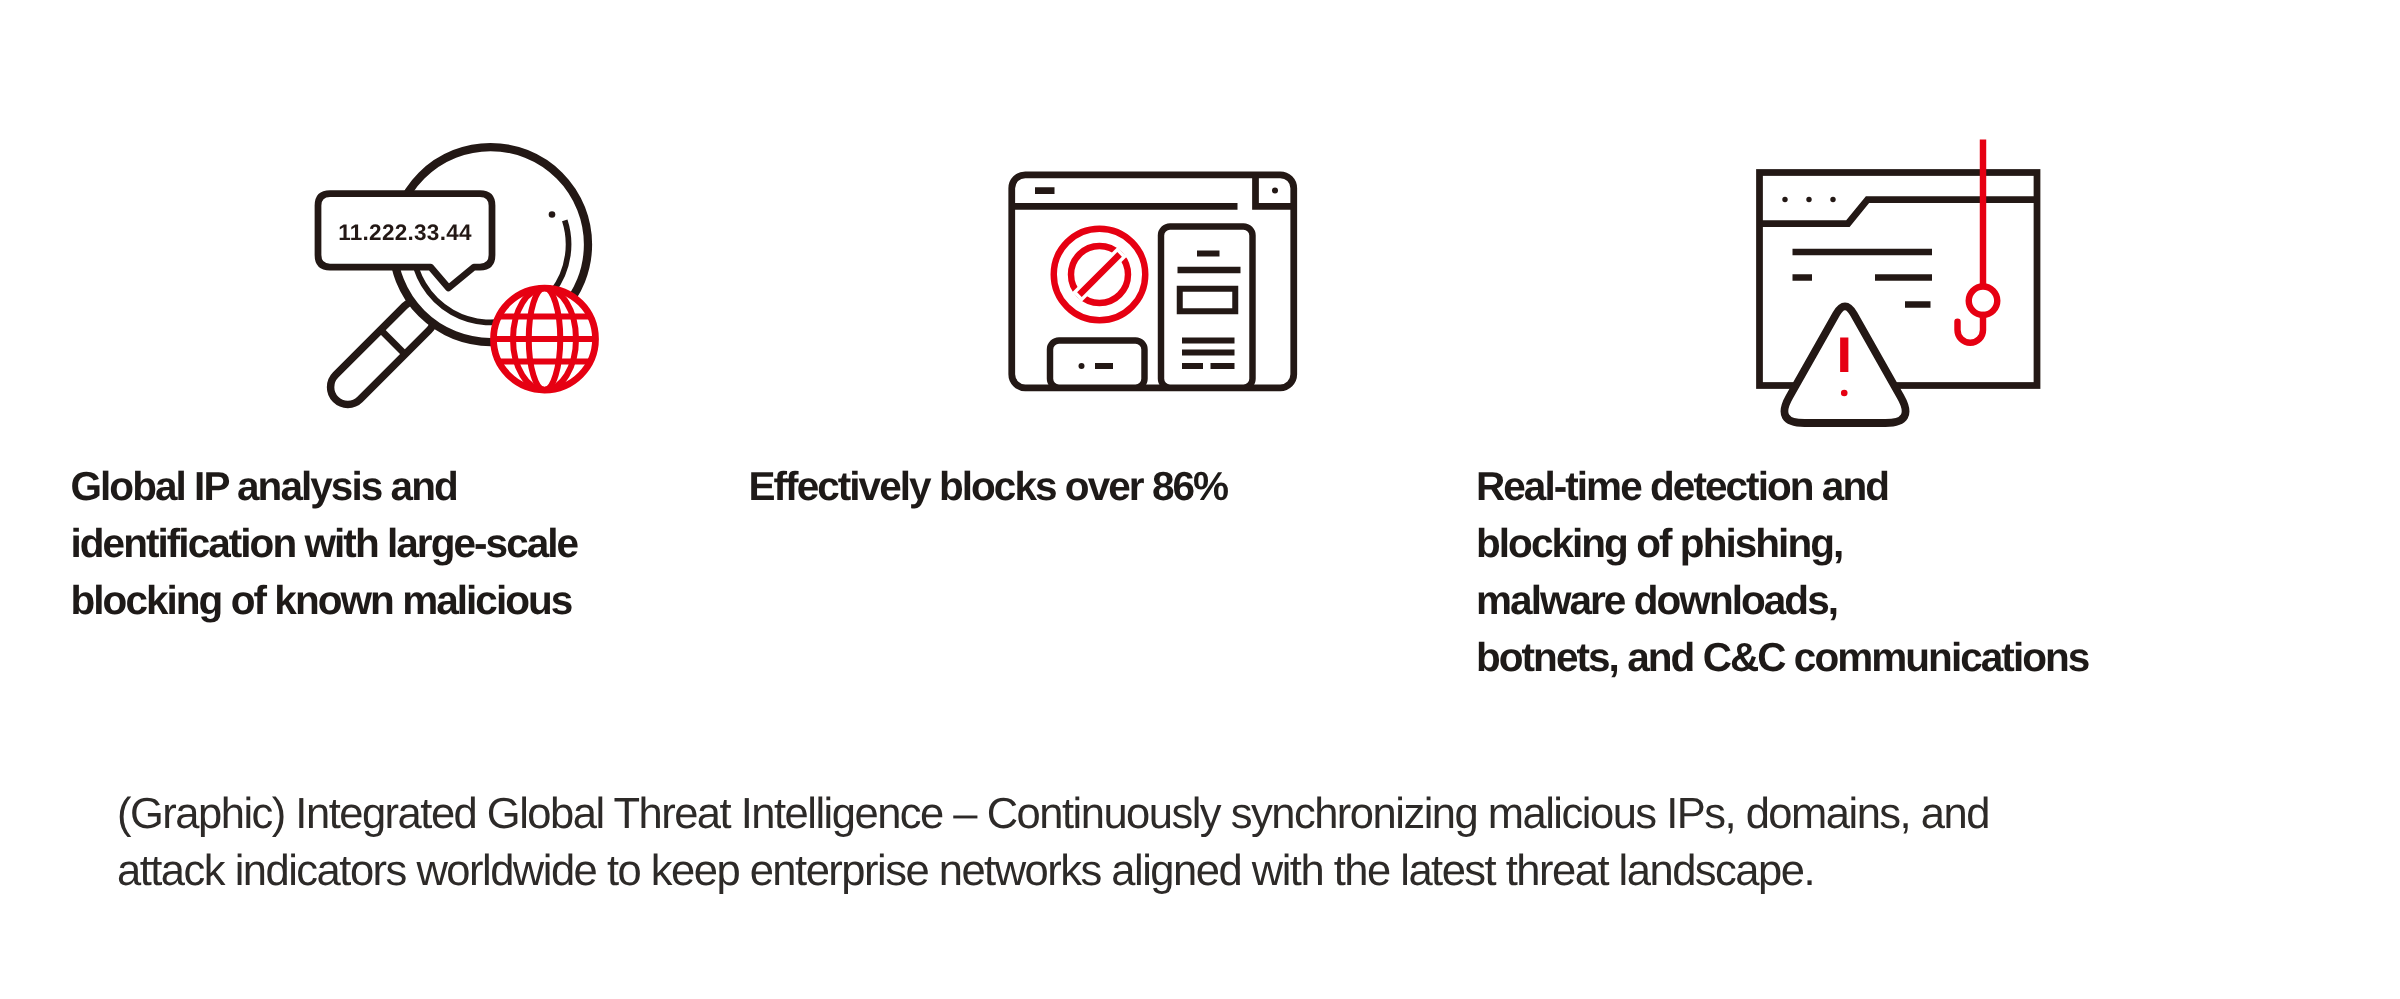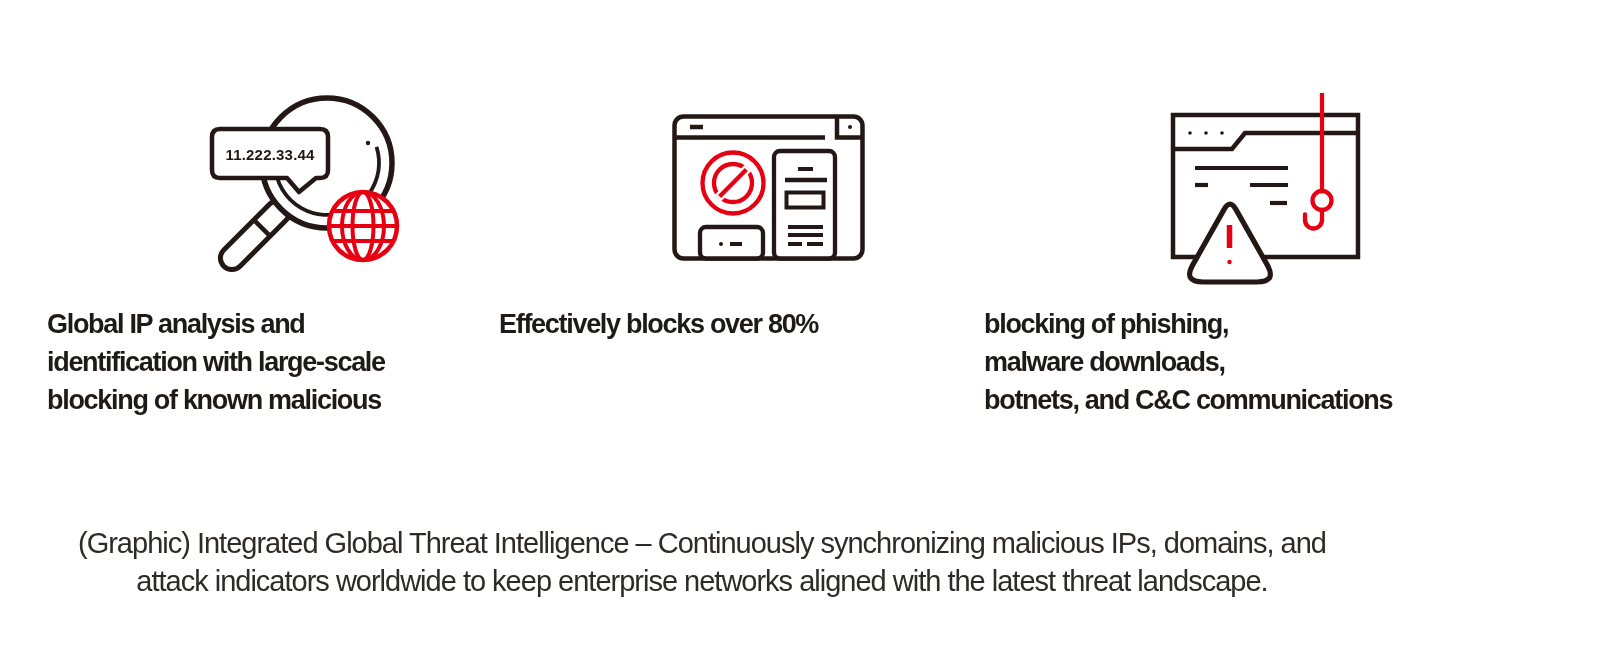--- a/index.html
+++ b/index.html
@@ -4,21 +4,21 @@
 <style>
   :root{ --dark:#231815; --red:#e60012; --cap:#1e1a18; --foot:#2d2a28; --bg:#ffffff; }
   html,body{margin:0;padding:0;background:#fff;}
   .canvas{position:relative;width:1424px;height:666px;background:var(--bg);overflow:hidden;
           font-family:"Liberation Sans",sans-serif;}
   .icon{position:absolute;}
   .caption{position:absolute;top:305px;text-align:left;font-weight:700;font-size:27px;
            line-height:38px;letter-spacing:-1.3px;color:var(--cap);}
   .cap-line{white-space:nowrap;}
   .footer{position:absolute;left:78px;top:524px;font-size:29px;line-height:38px;
-          letter-spacing:-1px;color:var(--foot);font-weight:400;text-align:center;}
+          letter-spacing:-1px;color:var(--foot);font-weight:400;}
   .footer .f-line{white-space:nowrap;}
   
   .sd{stroke:var(--dark);} .sr{stroke:var(--red);} .swh{stroke:#fff;}
   .fn{fill:none;} .fw{fill:#fff;} .fd{fill:var(--dark);} .fr{fill:var(--red);}
   .bubtxt{font-family:"Liberation Sans",sans-serif;font-weight:700;font-size:15px;
           letter-spacing:.2px;fill:var(--dark);}
 </style>
 </head>
 <body>
 
@@ -108,24 +108,25 @@
     </g>
   </svg>
 
   <div class="caption" style="left:47px;width:508px">
     <div class="cap-line">Global IP analysis and</div>
     <div class="cap-line">identification with large-scale</div>
     <div class="cap-line">blocking of known malicious</div>
   </div>
 
   <div class="caption" style="left:499px;width:508px">
-    <div class="cap-line">Effectively blocks over 80%</div>
+    <div class="cap-line">Effectively blocks over 86%</div>
   </div>
 
   <div class="caption" style="left:984px;width:508px">
+    <div class="cap-line">Real-time detection and</div>
     <div class="cap-line">blocking of phishing,</div>
     <div class="cap-line">malware downloads,</div>
     <div class="cap-line">botnets, and C&amp;C communications</div>
   </div>
 
   <div class="footer">
     <div class="f-line">(Graphic) Integrated Global Threat Intelligence – Continuously synchronizing malicious IPs, domains, and</div>
     <div class="f-line">attack indicators worldwide to keep enterprise networks aligned with the latest threat landscape.</div>
   </div>
 

